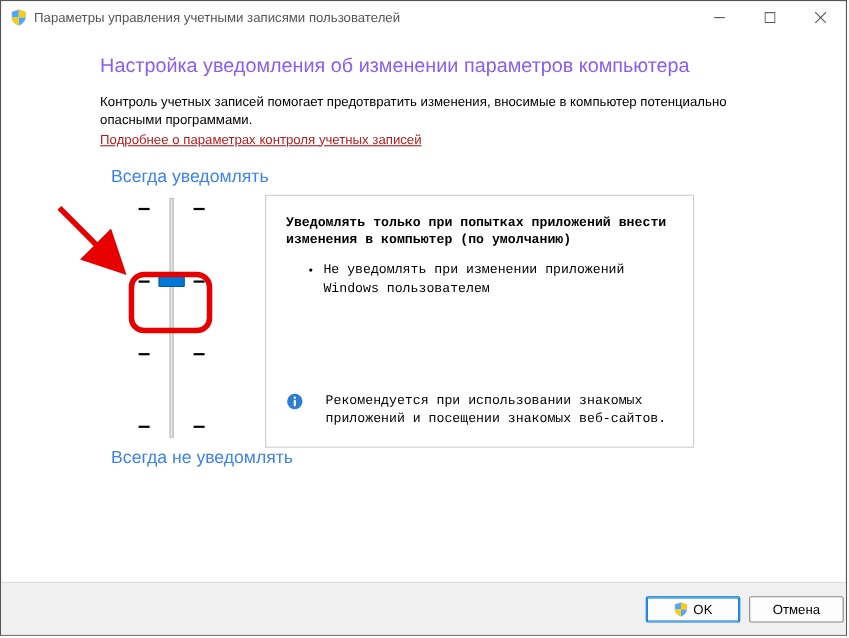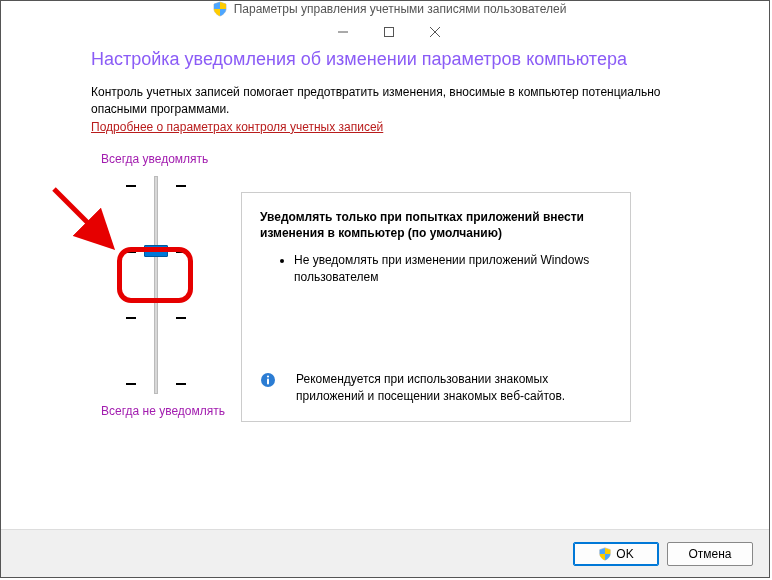--- a/index.html
+++ b/index.html
@@ -16,21 +16,20 @@
     border: 1px solid #555;
     background: #fff;
     position: relative;
   }
   .titlebar {
     height: 30px;
     display: flex;
     align-items: center;
     padding: 0 0 0 8px;
     justify-content: space-between;
-    flex-direction: column;
   }
   .titlebar-left { display: flex; align-items: center; gap: 6px; }
   .title-text { color: #555; font-size: 12px; }
   .titlebar-right { display: flex; }
   .win-btn {
     width: 46px; height: 30px;
     display: flex; align-items: center; justify-content: center;
     color: #555;
   }
   .content {
@@ -62,22 +61,22 @@
     position: relative;
   }
   .slider-column {
     width: 130px;
     display: flex;
     flex-direction: column;
     align-items: center;
     position: relative;
   }
   .label-top, .label-bottom {
-    font-size: 12px;
-    color: #a21caf;
+    font-size: 16px;
+    color: #3b82f6;
     white-space: nowrap;
   }
   .label-top { margin-bottom: 10px; align-self: flex-start; margin-left: 10px;}
   .label-bottom { margin-top: 10px; align-self: flex-start; margin-left: 10px;}
   .slider-track-wrap {
     position: relative;
     height: 218px;
     width: 60px;
     display: flex;
     justify-content: center;
@@ -116,24 +115,25 @@
     pointer-events: none;
   }
   .arrow {
     position: absolute;
     pointer-events: none;
   }
   .info-panel {
     border: 1px solid #ccc;
     width: 390px;
     padding: 16px 18px 16px 18px;
-    margin-top: 40px;
+    margin-top: 25px;
     height: 230px;
     display: flex;
     flex-direction: column;
+    font-family: Liberation Mono, monospace;
   }
   .info-title {
     font-weight: 600;
     font-size: 12px;
     margin-bottom: 10px;
     line-height: 1.4;
   }
   .info-list {
     list-style: disc;
     margin-left: 34px;
@@ -154,21 +154,21 @@
   }
   .button-bar {
     position: absolute;
     bottom: 0; left: 0; right: 0;
     height: 48px;
     border-top: 1px solid #ddd;
     background: #f0f0f0;
     display: flex;
     align-items: center;
     justify-content: flex-end;
-    padding-right: 16px;
+    padding-right: 2px;
     gap: 8px;
   }
   .btn {
     min-width: 86px;
     height: 24px;
     border: 1px solid #888;
     background: #fdfdfd;
     font-size: 12px;
     display: flex;
     align-items: center;

